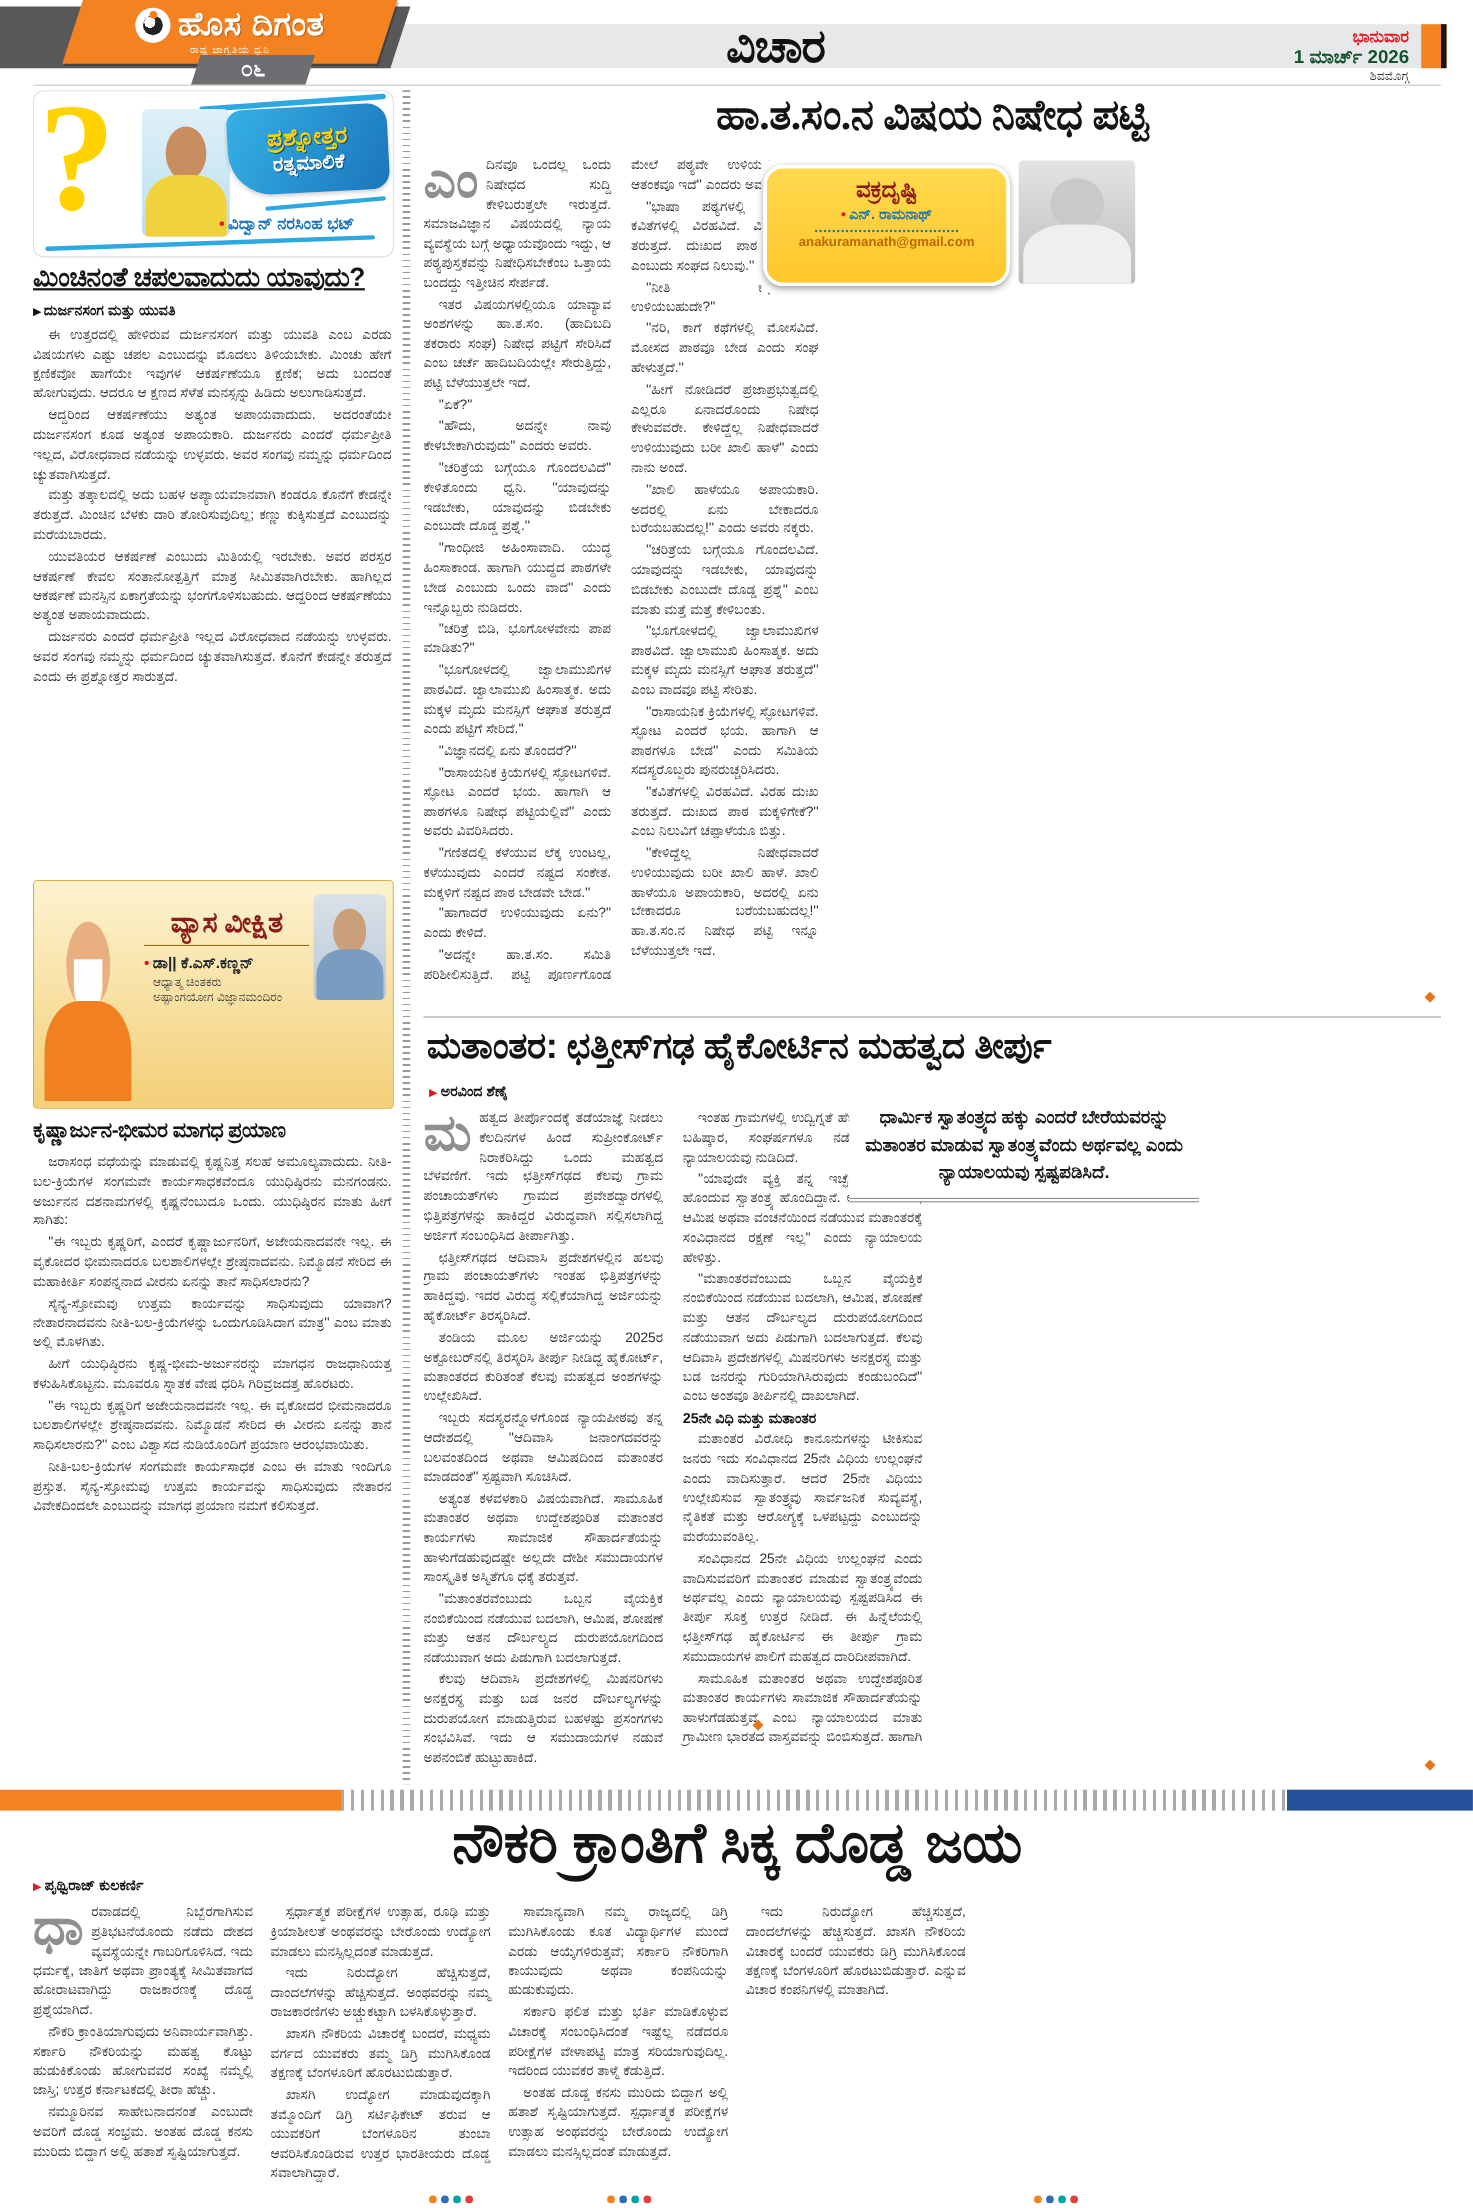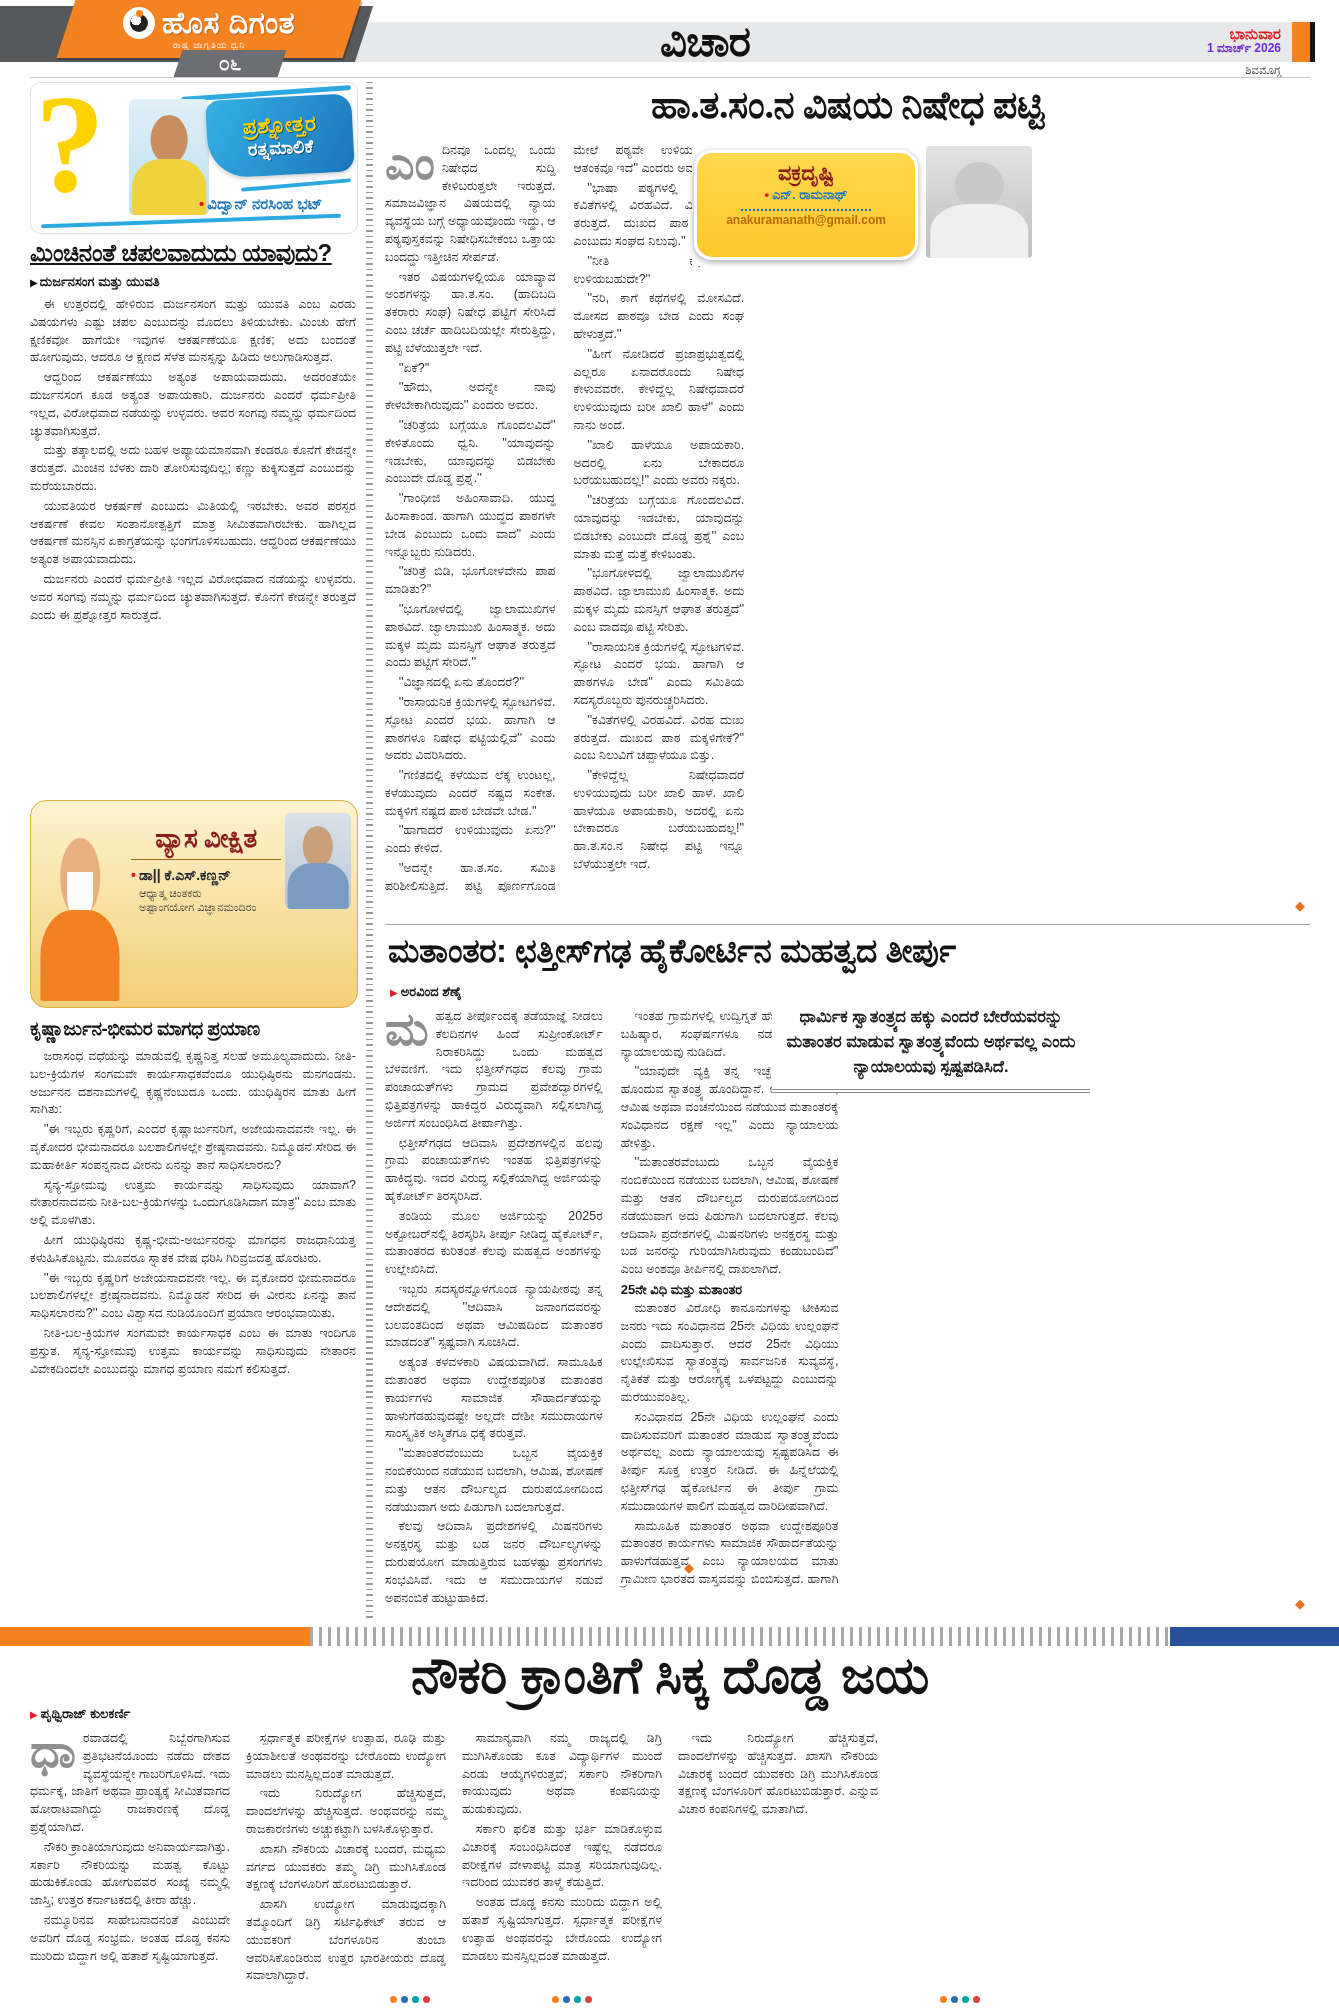--- a/index.html
+++ b/index.html
@@ -16,21 +16,21 @@
   .logo-icon{width:32px;height:32px;border-radius:50%;background:#fff;position:relative;flex:0 0 auto;}
   .logo-icon:before{content:"";position:absolute;left:7px;top:7px;width:18px;height:18px;border-radius:50%;background:radial-gradient(circle at 35% 35%, #fff 0 30%, #222 31% 100%);}
   .logo-icon:after{content:"";position:absolute;left:13px;top:3px;width:7px;height:7px;border-radius:50%;background:#f58220;}
   .logo-title{color:#fff;font-weight:800;font-size:30px;line-height:30px;letter-spacing:.5px;text-shadow:1px 1px 0 rgba(0,0,0,.25);}
   .logo-tagline{color:#fff;font-size:9px;margin-top:1px;letter-spacing:1px;}
   .pagenum-tab{position:absolute;left:178px;top:50px;width:104px;height:27px;background:#6d6e71;transform:skewX(-18deg);}
   .pagenum-tab span{display:block;transform:skewX(18deg);color:#fff;font-weight:800;font-size:20px;text-align:center;line-height:27px;}
   .section-title{position:absolute;left:545px;top:20px;width:320px;text-align:center;font-size:42px;line-height:44px;font-weight:800;color:#111;letter-spacing:-1px;}
   .date-block{position:absolute;right:58px;top:25px;text-align:right;line-height:1.15;}
   .date-day{color:#e11b22;font-weight:800;font-size:15px;}
-  .date-date{color:#6d28d9;font-size:12px;font-weight:700;}
+  .date-date{color:#14532d;font-size:17px;font-weight:700;}
   .edition{position:absolute;right:58px;top:64px;font-size:11.5px;color:#333;}
   .mast-rule{position:absolute;left:30px;top:77px;width:1280px;height:1px;background:#c9c9c9;}
 
   
   .bodytext p{margin:0 0 2px 0;font-size:12.5px;line-height:17.8px;text-align:justify;text-indent:1.1em;color:#2b2b2b;}
   .bodytext p.noindent{text-indent:0;}
   .bodytext h4.colsub{margin:3px 0 2px 0;font-size:13px;color:#111;}
   .dropcap{float:left;font-size:46px;line-height:38px;font-weight:700;color:#8f8f8f;padding:2px 7px 0 0;}
   .headline{font-weight:800;color:#141414;letter-spacing:-.5px;}
   .qa-box{position:absolute;left:30px;top:82px;width:326px;height:150px;border:1px solid #e0e0e0;border-radius:10px;background:#fff;overflow:hidden;}
@@ -44,21 +44,21 @@
   .qa-title .l1{color:#ffd200;font-weight:800;font-size:21px;line-height:24px;text-shadow:1px 1px 0 #0d4f7a;}
   .qa-title .l2{color:#fff;font-weight:800;font-size:18px;line-height:22px;text-shadow:1px 1px 0 #0d4f7a;}
   .qa-byline{position:absolute;left:168px;top:112px;font-size:15px;font-weight:700;color:#1b75bb;}
   .bullet-red{color:#e11b22;margin-right:3px;}
   .qa-headline{position:absolute;left:30px;top:240px;width:326px;font-size:24px;line-height:26px;text-decoration:underline;}
   .qa-subhead{position:absolute;left:30px;top:274px;width:326px;font-size:13px;font-weight:700;color:#111;}
   .arrow-icon{color:#111;font-size:10px;margin-right:2px;}
   .arrow-red{color:#e11b22;font-size:10px;margin-right:3px;}
   .qa-body{position:absolute;left:30px;top:296px;width:326px;height:500px;overflow:hidden;}
 
-  .vyasa-box{position:absolute;left:30px;top:800px;width:326px;height:206px;border-radius:16px;background:linear-gradient(180deg,#fdf3d0,#f3cf78);border:1px solid #dcae3e;overflow:hidden;}
+  .vyasa-box{position:absolute;left:30px;top:800px;width:326px;height:206px;border-radius:4px;background:linear-gradient(180deg,#fdf3d0,#f3cf78);border:1px solid #dcae3e;overflow:hidden;}
   .vyasa-saint{position:absolute;left:6px;top:10px;width:86px;height:190px;--skin:#e8b080;--shirt:#f08020;background:transparent;}
   .vyasa-saint .beard{position:absolute;left:50%;top:32%;width:30%;height:26%;transform:translateX(-50%);border-radius:0 0 50% 50%;background:#fdfdfd;}
   .vyasa-title{position:absolute;left:100px;top:22px;width:150px;text-align:center;font-size:26px;font-weight:800;color:#8a1c1c;letter-spacing:-.5px;}
   .vyasa-rule{position:absolute;left:100px;top:58px;width:150px;height:1px;background:#9c6a13;}
   .vyasa-author{position:absolute;left:100px;top:66px;width:158px;font-size:14px;font-weight:800;color:#20242b;}
   .vyasa-desc1{position:absolute;left:108px;top:86px;width:150px;font-size:11px;color:#3a3a3a;}
   .vyasa-desc2{position:absolute;left:108px;top:100px;width:160px;font-size:11px;color:#3a3a3a;}
   .vyasa-photo{position:absolute;right:6px;top:12px;width:66px;height:96px;--skin:#caa07a;--shirt:#7a9cc0;background:linear-gradient(#d9e2ea,#b9c7d4);}
   .vyasa-headline{position:absolute;left:30px;top:1016px;width:326px;font-size:19px;line-height:25px;}
   .vyasa-body{position:absolute;left:30px;top:1048px;width:326px;height:572px;overflow:hidden;}

